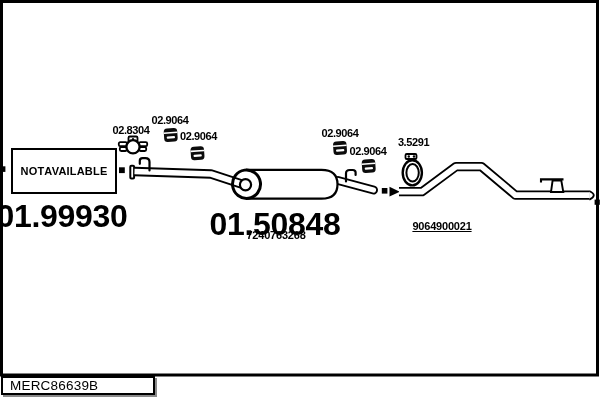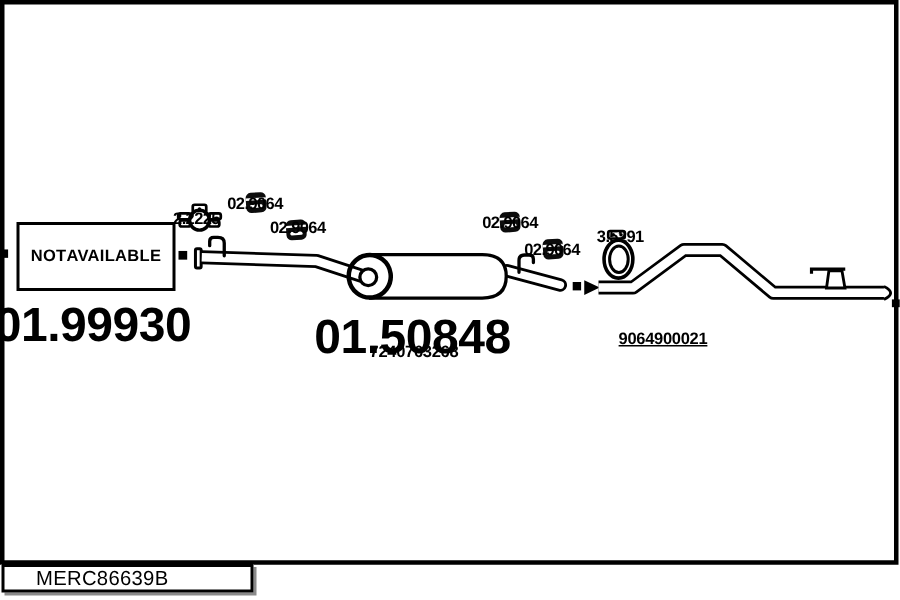--- a/index.html
+++ b/index.html
@@ -2,35 +2,35 @@
 <html><head>
 <meta charset="utf-8">
 <style>
   html,body{margin:0;padding:0;background:#fff;}
   .stage{
     position:relative;width:600px;height:400px;background:#fff;overflow:hidden;
     font-family:"Liberation Sans", sans-serif;color:#000;
   }
   .stage svg{position:absolute;left:0;top:0;}
   .lbl{position:absolute;transform:translateX(-50%);white-space:nowrap;line-height:1;}
-  .lbl-small{font-size:11px;font-weight:700;letter-spacing:-0.4px;margin-top:16px;}
+  .lbl-small{font-size:11px;font-weight:700;letter-spacing:-0.4px;}
   .lbl-big{font-size:32px;font-weight:700;letter-spacing:-0.3px;}
   .lbl-oe{font-size:11px;font-weight:700;letter-spacing:-0.2px;}
   .na-box{
     position:absolute;left:11px;top:148px;width:102px;height:42px;
     border:2px solid #000;background:#fff;
     display:flex;align-items:center;justify-content:center;
     font-size:11px;font-weight:700;line-height:15px;letter-spacing:0.2px;text-align:center;
   }
   .code-box{
     position:absolute;left:1px;top:376px;width:143px;height:15px;
     border:2px solid #000;background:#fff;
     box-shadow:2px 2px 0 #8a8a8a;
     display:flex;align-items:center;
-    font-size:13.5px;font-weight:400;letter-spacing:0.2px;padding-left:21px;
+    font-size:13.5px;font-weight:400;letter-spacing:0.2px;padding-left:7px;
   }
 </style>
 </head>
 <body>
 
 <div class="stage">
 
   <svg width="600" height="400" viewBox="0 0 600 400">
 
     <g>
@@ -108,21 +108,21 @@
       <ellipse cx="10.3" cy="19.8" rx="9.6" ry="12.6" fill="#fff" stroke="#000" stroke-width="2.4"></ellipse>
       <ellipse cx="10.6" cy="19.8" rx="6.2" ry="8.8" fill="none" stroke="#000" stroke-width="2"></ellipse>
     </g>
   </svg>
 
   <div class="na-box">
     <span>NOT</span>
     <span>AVAILABLE</span>
   </div>
 
-  <div class="lbl lbl-small" style="left:131px;top:124.5px;">2.2225</div>
+  <div class="lbl lbl-small" style="left:131px;top:124.5px;">02.8304</div>
   <div class="lbl lbl-small" style="left:170px;top:114.5px;">02.9064</div>
   <div class="lbl lbl-small" style="left:198.5px;top:131px;">02.9064</div>
   <div class="lbl lbl-small" style="left:340px;top:127.5px;">02.9064</div>
   <div class="lbl lbl-small" style="left:368px;top:145.5px;">02.9064</div>
   <div class="lbl lbl-small" style="left:413.5px;top:136.5px;">3.5291</div>
 
   <div class="lbl lbl-big" style="left:62px;top:199.5px;">01.99930</div>
   <div class="lbl lbl-big" style="left:275px;top:208px;">01.50848</div>
   <div class="lbl lbl-oe" style="left:276px;top:229.5px;">7240763268</div>
   <div class="lbl lbl-oe" style="left:442px;top:220.5px;text-decoration:underline;">9064900021</div>

